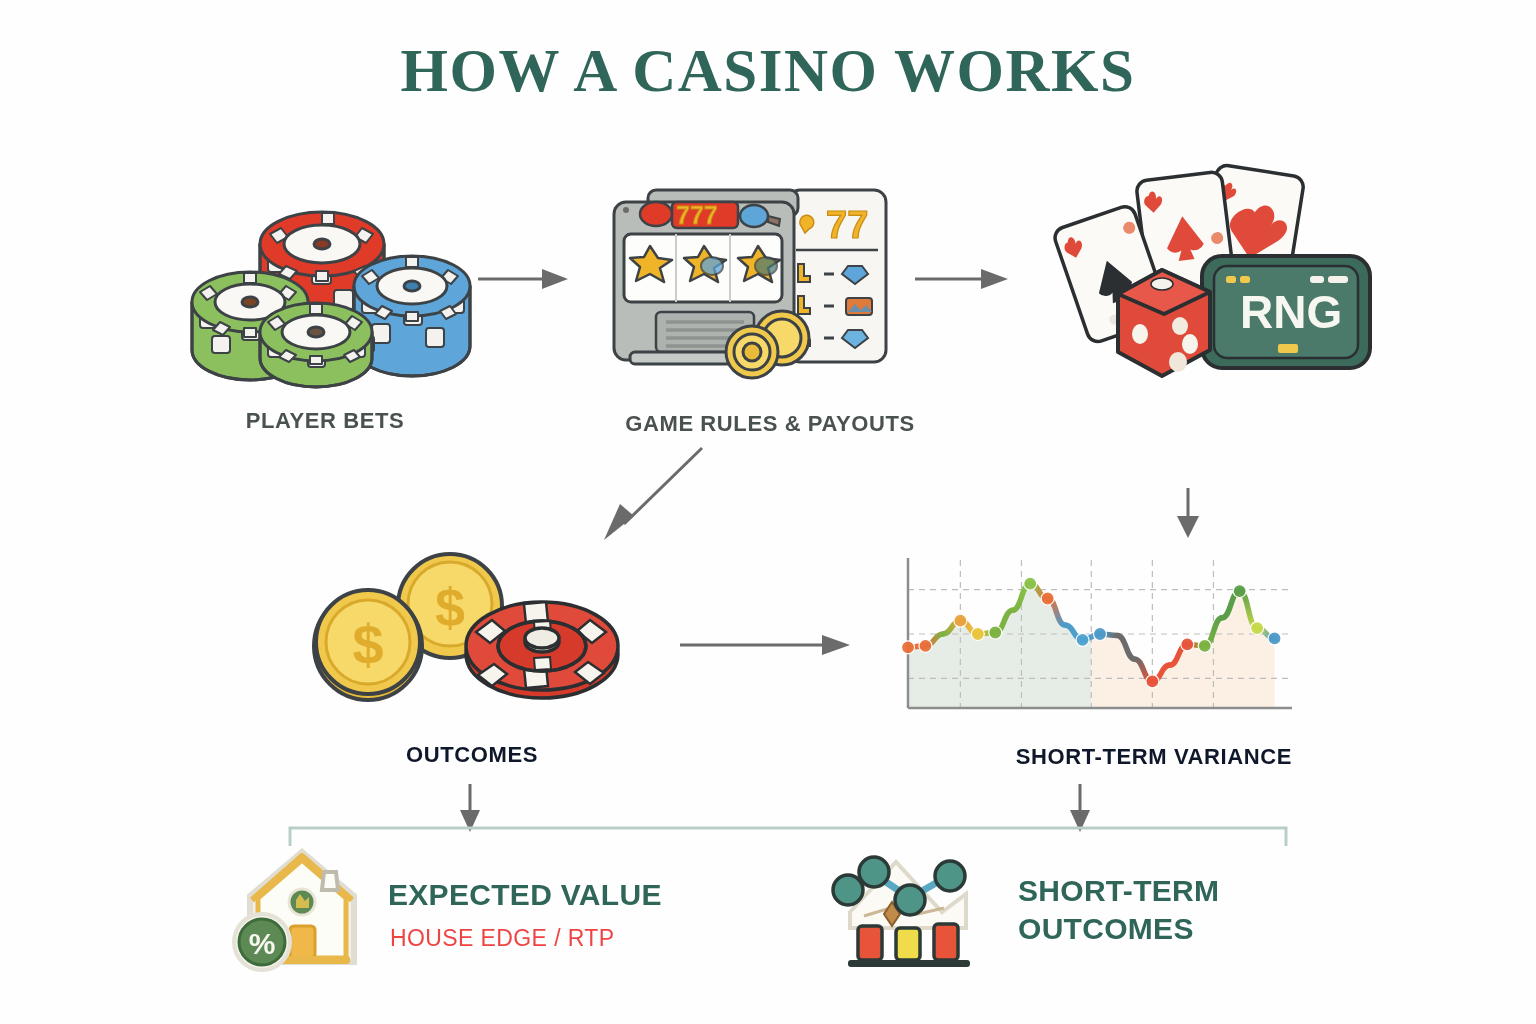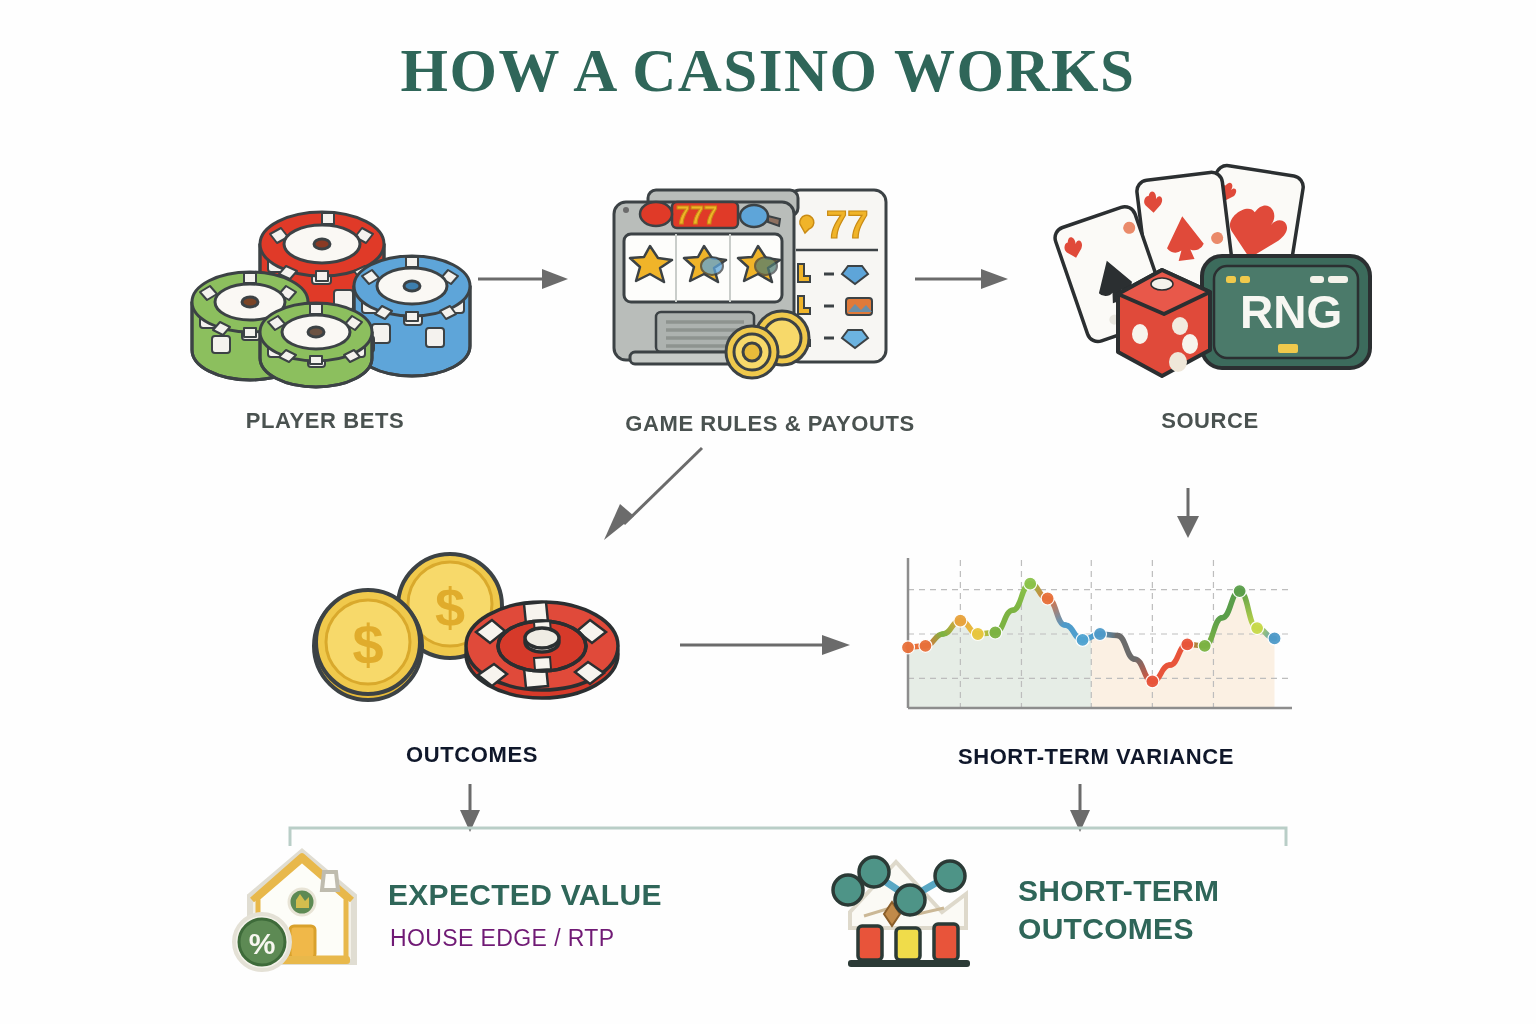--- a/index.html
+++ b/index.html
@@ -37,21 +37,21 @@
   .illus{ position:absolute; }
 
   
   .sumtitle{
     position:absolute;
     font-size:30px; font-weight:bold; color:#2f6659; letter-spacing:.3px;
     line-height:1.26;
   }
   .sumsub{
     position:absolute;
-    font-size:23px; color:#701a75; letter-spacing:.4px; font-weight:normal;
+    font-size:23px; color:#ef4444; letter-spacing:.4px; font-weight:normal;
   }
 </style>
 </head>
 <body>
 
 <div class="stage">
 
   <div id="title">HOW A CASINO WORKS</div>
 
   <div class="illus" style="left:186px; top:186px; width:290px; height:200px;">
@@ -292,21 +292,20 @@
         <ellipse cx="110" cy="118" rx="11" ry="6" fill="#f4f2ea" stroke="#2b2f31" stroke-width="1.5"></ellipse>
         <ellipse cx="88" cy="168" rx="8" ry="10" fill="#f7f4ec"></ellipse>
         <ellipse cx="128" cy="160" rx="8" ry="9" fill="#f2ebdf"></ellipse>
         <ellipse cx="138" cy="178" rx="8" ry="10" fill="#f7f4ec"></ellipse>
         <ellipse cx="126" cy="196" rx="9" ry="10" fill="#efe7d9"></ellipse>
       </g>
     </svg>
   </div>
 
   <div class="nodelabel" style="left:1010px; top:404px; width:400px;">
-    <div>SOURCE</div>
   </div>
 
   <div class="arrow" style="left:598px; top:442px;">
     <svg width="112" height="102" viewBox="0 0 112 102">
       <line x1="104" y1="6" x2="26" y2="82" stroke="#6b6b6b" stroke-width="3"></line>
       <path d="M6 98 L36 74 L22 62 Z" fill="#6b6b6b"></path>
     </svg>
   </div>
 
   <div class="arrow" style="left:1174px; top:488px;">
@@ -500,21 +499,21 @@
         <circle cx="206" cy="82" r="6.5" fill="#4e9ac9" stroke="#ffffff" stroke-width="1.2" opacity="0.95"></circle>
         <circle cx="258.3636363636364" cy="129.36" r="6.5" fill="#e8543a" stroke="#ffffff" stroke-width="1.2" opacity="0.95"></circle>
         <circle cx="293.27272727272725" cy="92.36" r="6.5" fill="#e8543a" stroke="#ffffff" stroke-width="1.2" opacity="0.95"></circle>
         <circle cx="310.72727272727275" cy="93.84" r="6.5" fill="#7cb342" stroke="#ffffff" stroke-width="1.2" opacity="0.95"></circle>
         <circle cx="345.6363636363636" cy="39.08" r="6.5" fill="#5a9e4a" stroke="#ffffff" stroke-width="1.2" opacity="0.95"></circle>
         <circle cx="363.09090909090907" cy="76.08" r="6.5" fill="#c8da4a" stroke="#ffffff" stroke-width="1.2" opacity="0.95"></circle>
         <circle cx="380.54545454545456" cy="86.44" r="6.5" fill="#4e9ac9" stroke="#ffffff" stroke-width="1.2" opacity="0.95"></circle>
       </svg>
   </div>
 
-  <div class="nodelabel thin" style="left:900px; top:740px; width:392px; font-weight:bold;">SHORT-TERM VARIANCE</div>
+  <div class="nodelabel thin" style="left:900px; top:740px; width:392px; font-weight:bold;text-align:right;">SHORT-TERM VARIANCE</div>
 
   <div class="arrow" style="left:456px; top:784px;">
     <svg width="28" height="50" viewBox="0 0 28 50">
       <line x1="14" y1="0" x2="14" y2="28" stroke="#6b6b6b" stroke-width="3"></line>
       <path d="M4 26 L24 26 L14 48 Z" fill="#6b6b6b"></path>
     </svg>
   </div>
 
   <div class="arrow" style="left:1066px; top:784px;">
     <svg width="28" height="50" viewBox="0 0 28 50">

